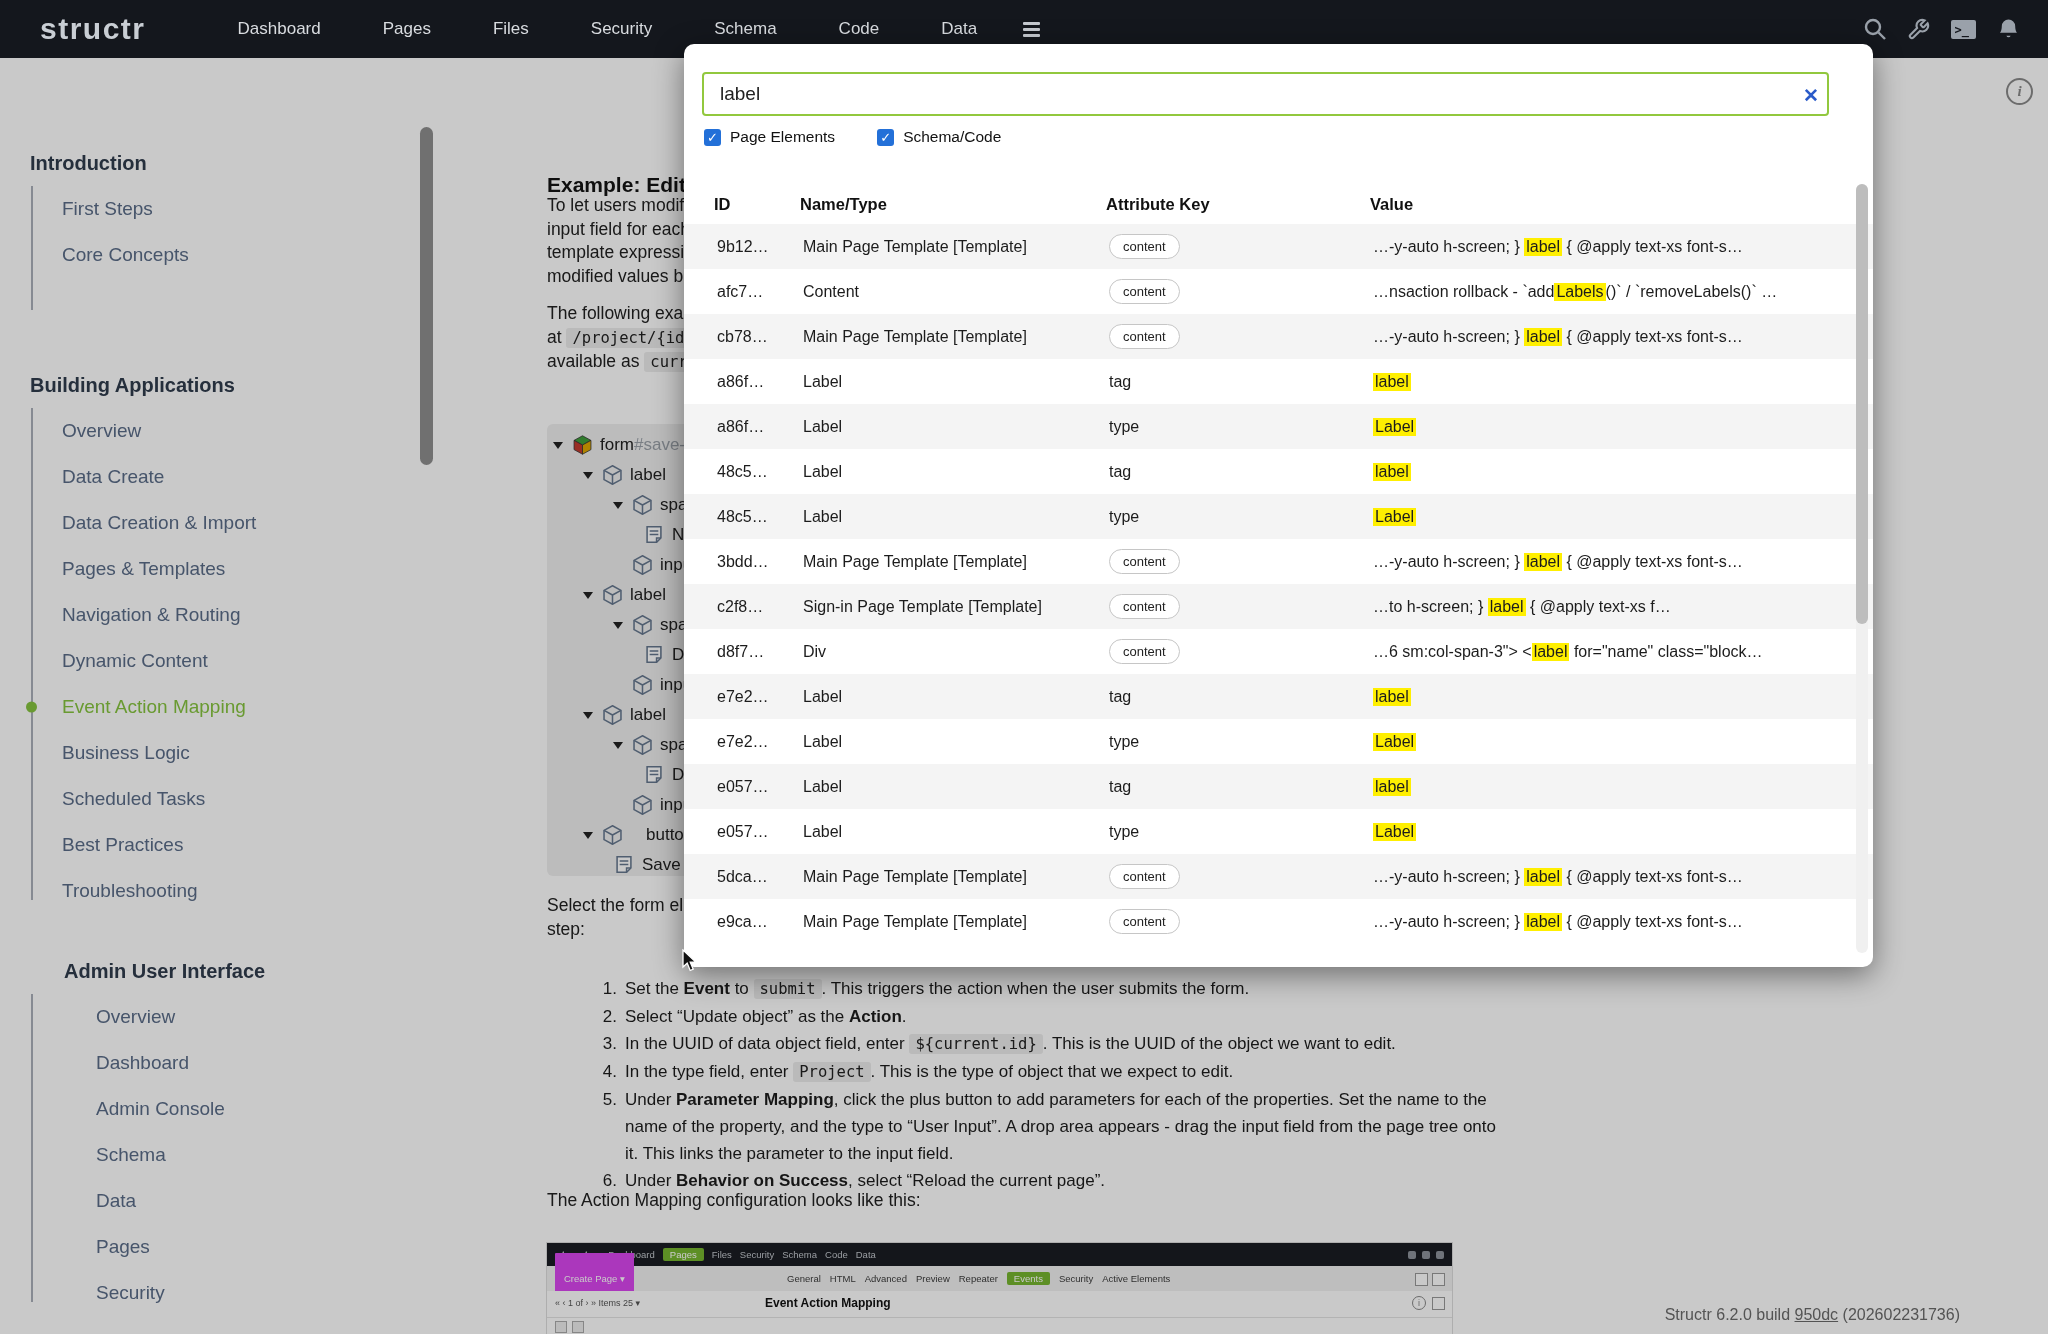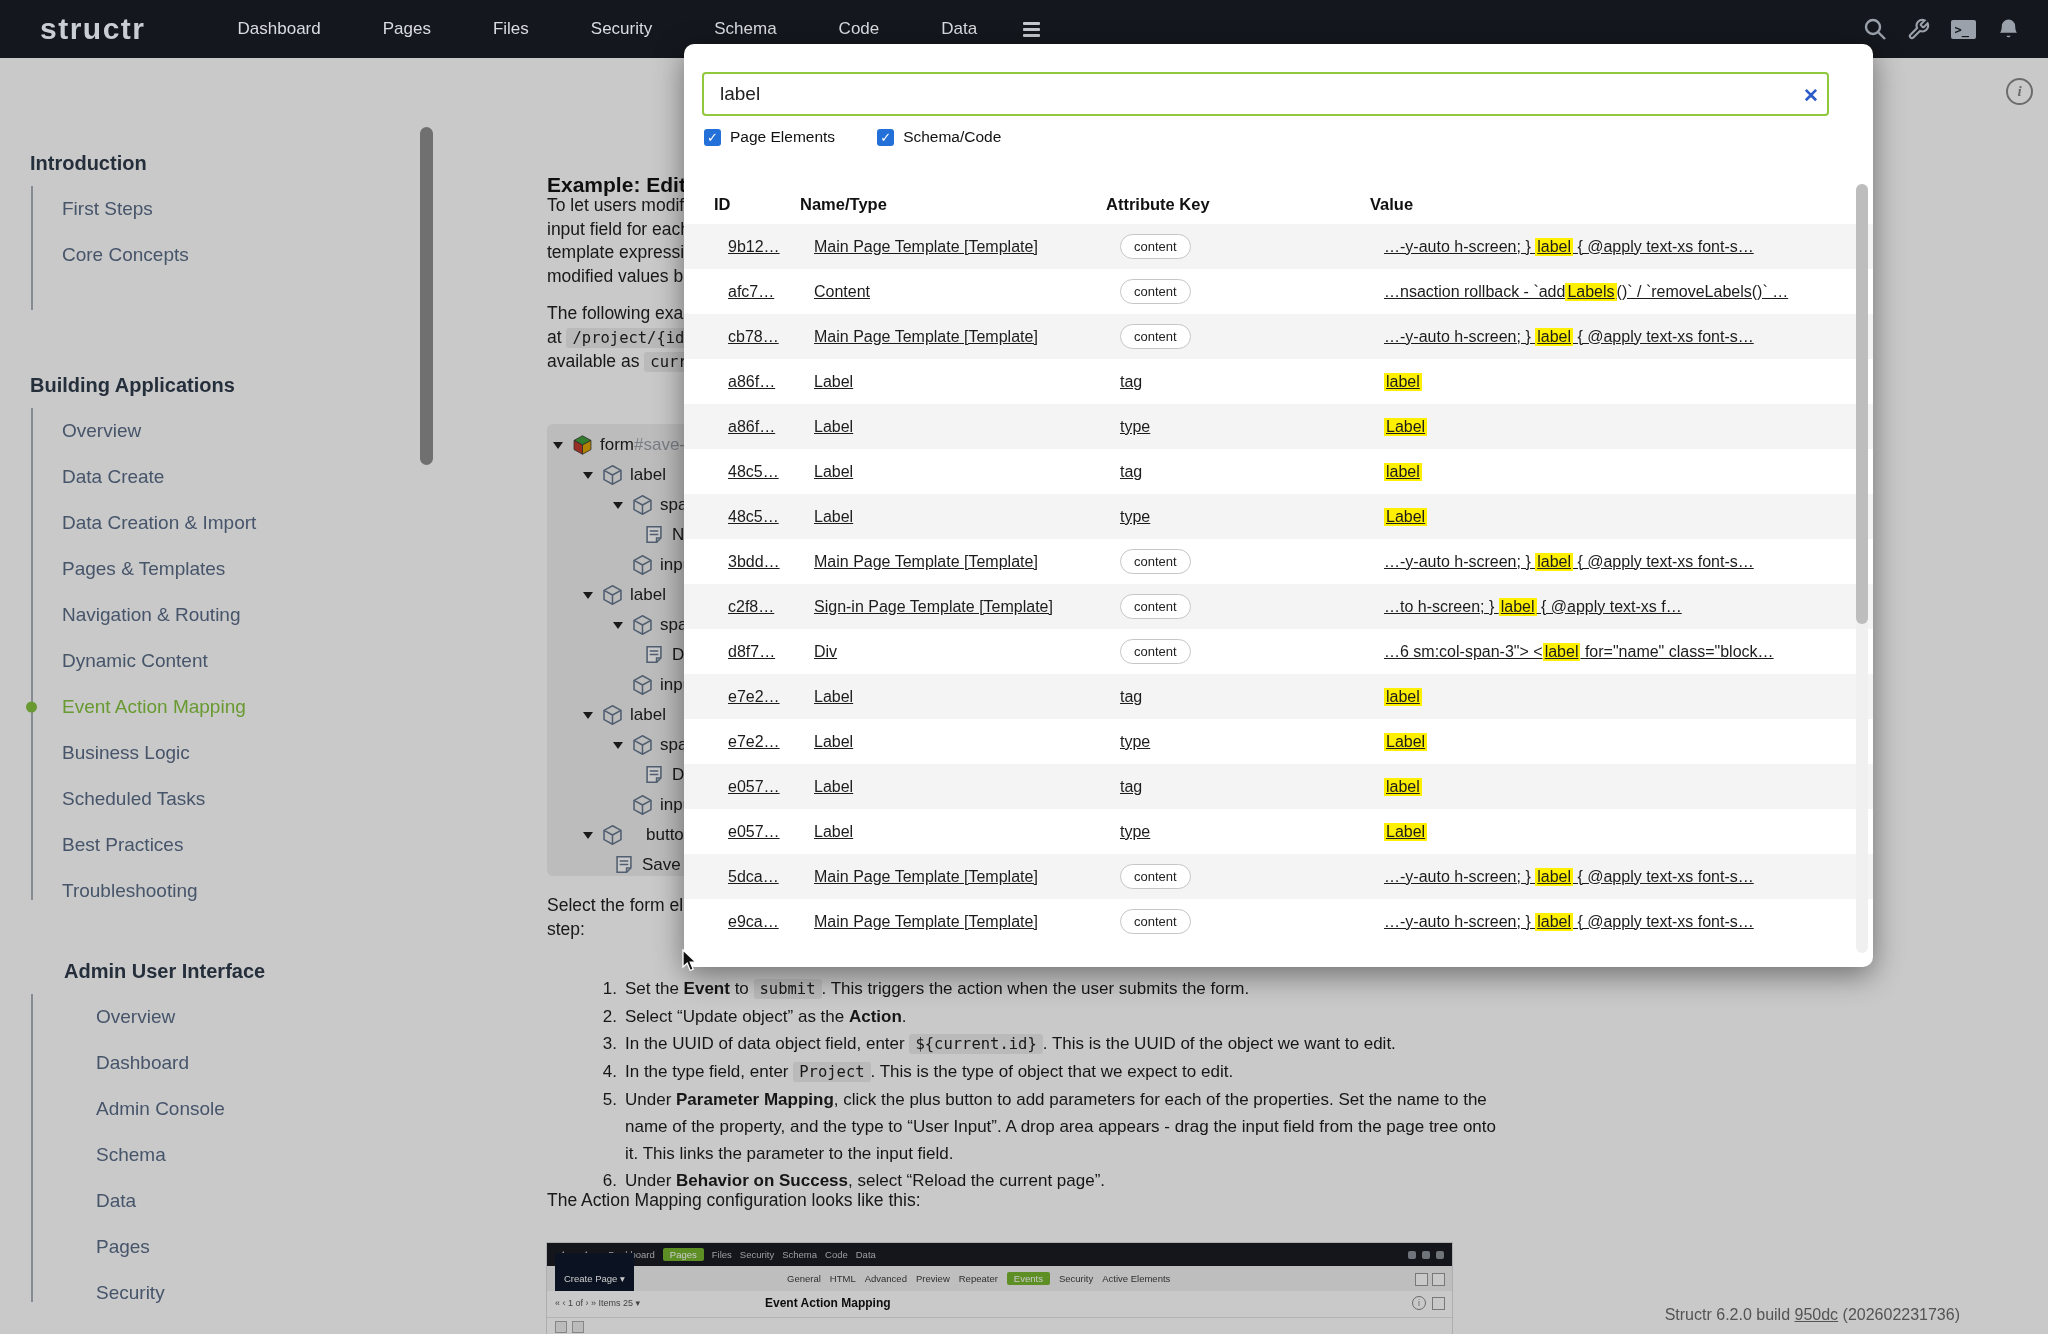--- a/index.html
+++ b/index.html
@@ -51,21 +51,21 @@
 
   
   .mini{position:absolute;left:547px;top:1243px;width:905px;height:91px;background:#fff;overflow:hidden;box-shadow:0 0 0 1px #ddd;}
   .mini-bar1{height:23px;background:#1a1d23;display:flex;align-items:center;gap:9px;padding:0 8px;font-size:9.5px;color:#c2c6cc;}
   .mini-logo{font-size:11px;font-weight:bold;color:#d5d5d5;letter-spacing:0.5px;margin-right:6px;}
   .mini-nav-item{white-space:nowrap;}
   .mini-nav-item.on{background:#77b62f;color:#fff;padding:1px 7px;border-radius:2px;}
   .mini-bar1-icons{margin-left:auto;display:flex;gap:6px;}
   .mini-dot{width:8px;height:8px;border-radius:2px;background:#8d939b;}
   .mini-bar2{height:25px;background:#f1f1f1;display:flex;align-items:center;padding:0 8px;position:relative;}
-  .mini-btn{background:#0f172a;color:#fff;font-size:9.5px;padding:20px 9px;border-radius:1px;white-space:nowrap;}
+  .mini-btn{background:#d946ef;color:#fff;font-size:9.5px;padding:20px 9px;border-radius:1px;white-space:nowrap;}
   .mini-tabs{position:absolute;left:240px;display:flex;gap:9px;font-size:9.5px;color:#3c3c3c;align-items:center;}
   .mini-tab.on{background:#77b62f;color:#fff;padding:1px 7px;border-radius:2px;}
   .mini-sq{position:absolute;top:7px;width:11px;height:11px;border:1px solid #999;background:#fff;}
   .mini-bar3{height:26px;background:#fff;border-bottom:1px solid #e3e3e3;position:relative;font-size:9px;color:#555;}
   .mini-pager{position:absolute;left:8px;top:7px;white-space:nowrap;}
   .mini-heading{position:absolute;left:218px;top:5px;font-size:12px;font-weight:bold;color:#111;}
   .mini-info{position:absolute;right:26px;top:5px;width:12px;height:12px;border:1px solid #888;border-radius:50%;color:#888;font-size:9px;text-align:center;line-height:12px;}
   .mini-grid{position:absolute;right:7px;top:6px;width:11px;height:11px;border:1px solid #999;}
   .mini-bottom{height:17px;display:flex;gap:5px;padding:3px 8px;}
   .mini-bottom i{display:block;width:10px;height:10px;border:1px solid #aaa;background:#eee;}
@@ -77,21 +77,21 @@
 
   
   .modal{position:absolute;left:684px;top:44px;width:1189px;height:923px;background:#fff;border-radius:10px;box-shadow:0 8px 30px rgba(0,0,0,0.45);z-index:10;}
   .search-input{position:absolute;left:18px;top:28px;width:1127px;height:44px;box-sizing:border-box;border:2px solid #92c83e;border-radius:4px;font-size:19px;padding:0 44px 0 16px;color:#222;outline:none;font-family:"Liberation Sans",sans-serif;}
   .clear-btn{position:absolute;left:1112px;top:36px;width:30px;height:30px;color:#2b5bc9;font-size:19px;font-weight:bold;background:none;border:none;cursor:pointer;padding:0;}
   .filters{position:absolute;left:20px;top:84px;display:flex;gap:42px;align-items:center;font-size:15.5px;color:#111;}
   .filter{display:flex;align-items:center;cursor:pointer;}
   .cb{width:17px;height:17px;background:#2370d8;border-radius:3px;color:#fff;font-size:13px;display:flex;align-items:center;justify-content:center;margin-right:9px;flex:none;}
   .thead{position:absolute;left:0;top:140px;height:40px;display:flex;align-items:center;padding-left:30px;font-weight:bold;font-size:16.5px;color:#111;width:100%;box-sizing:border-box;}
   #rows{position:absolute;left:0;top:180px;width:100%;}
-  .row{height:45px;display:flex;align-items:center;padding-left:44px;font-size:16px;color:#1c1c1c;box-sizing:border-box;cursor:pointer;text-decoration:underline;}
+  .row{height:45px;display:flex;align-items:center;padding-left:33px;font-size:16px;color:#1c1c1c;box-sizing:border-box;cursor:pointer;}
   .row:nth-child(odd){background:#f4f4f4;}
   .col-id{width:86px;flex:none;}
   .col-name{width:306px;flex:none;}
   .col-key{width:264px;flex:none;}
   .col-val{flex:1;min-width:0;white-space:nowrap;overflow:hidden;}
   .badge{display:inline-block;border:1px solid #c6c6c6;border-radius:15px;padding:4px 13px;font-size:13px;background:#fff;color:#222;}
   .hl{background:#ffef00;padding:1px 2px;}
   .modal-scrollbar{position:absolute;right:5px;top:140px;height:769px;width:12px;background:#f0f0f0;border-radius:6px;}
   .modal-scrollbar .thumb{position:absolute;top:0;left:0;width:12px;height:440px;background:#bdbdbd;border-radius:6px;}
 

